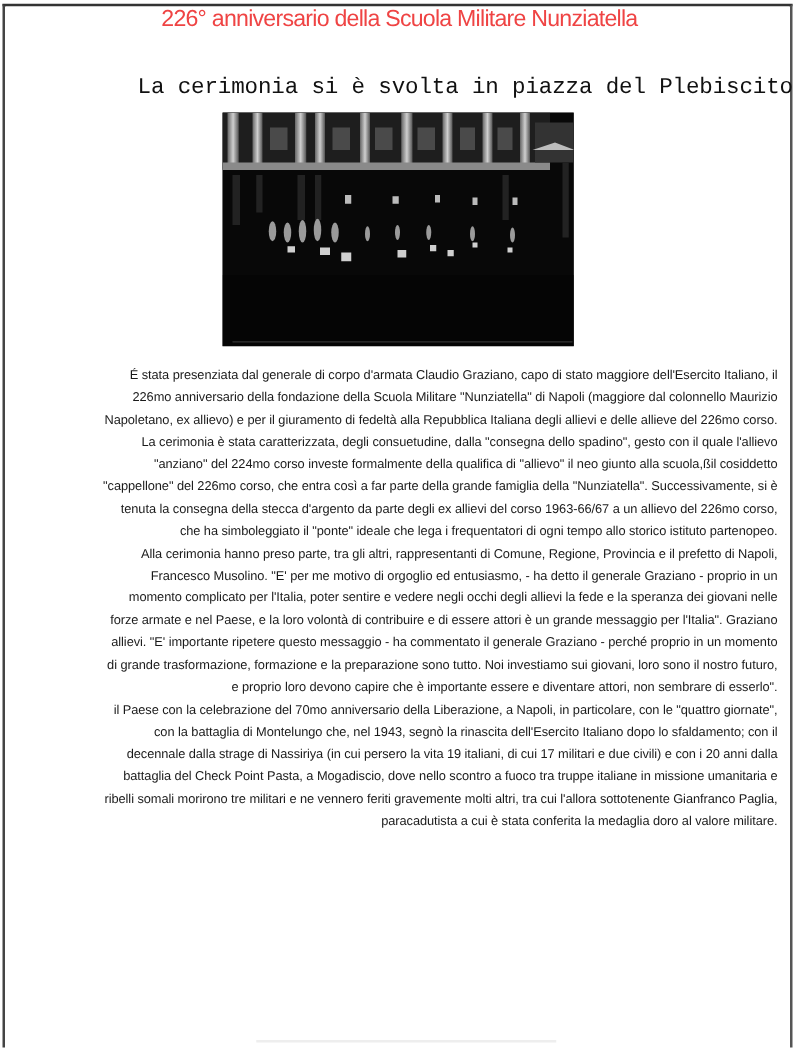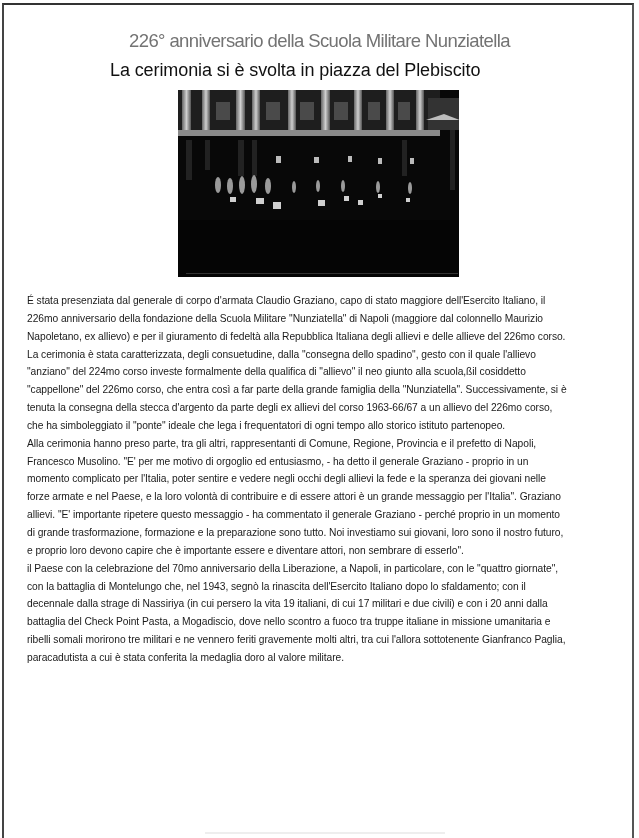--- a/index.html
+++ b/index.html
@@ -23,35 +23,36 @@
       height: 840px;
       border-top: 2px solid #333;
       border-left: 2px solid #444;
       border-right: 2px solid #555;
       box-sizing: border-box;
     }
     .title {
       position: absolute;
       left: 0;
       width: 639px;
-      top: 30px;
+      top: 4px;
       text-align: center;
       font-size: 18.5px;
       letter-spacing: -0.6px;
-      color: #737373;
+      color: #ef4444;
       white-space: nowrap;
     }
     .subtitle {
       position: absolute;
       left: 110px;
       top: 60px;
       font-size: 18px;
       letter-spacing: -0.1px;
       color: #111;
       white-space: nowrap;
+      font-family: Liberation Mono, monospace;
     }
     .photo {
       position: absolute;
       left: 178px;
       top: 90px;
       width: 281px;
       height: 187px;
       background: #070707;
       overflow: hidden;
     }
@@ -62,20 +63,21 @@
       top: 292px;
       width: 595px;
       font-size: 10.25px;
       line-height: 17.85px;
       color: #1a1a1a;
       letter-spacing: -0.05px;
     }
     .body-text .line {
       display: block;
       white-space: nowrap;
+      text-align: right;
     }
     .footer-faint {
       position: absolute;
       left: 205px;
       top: 832px;
       width: 240px;
       height: 2px;
       background: #eee;
     }
   </style>

